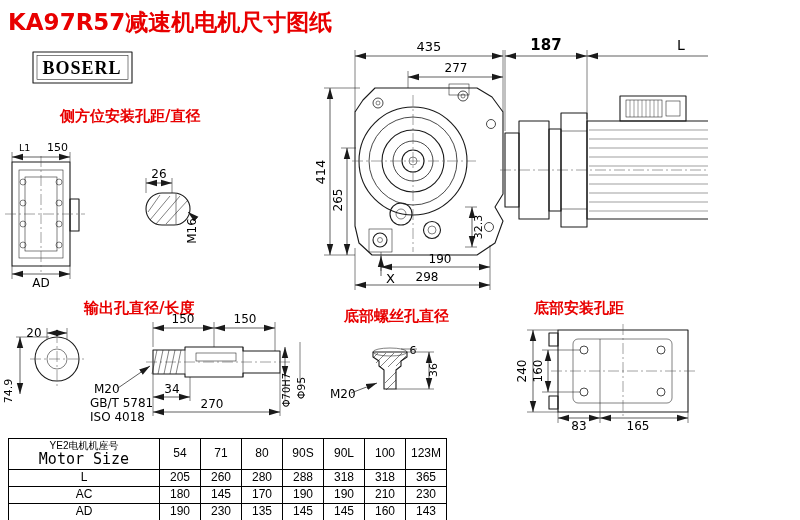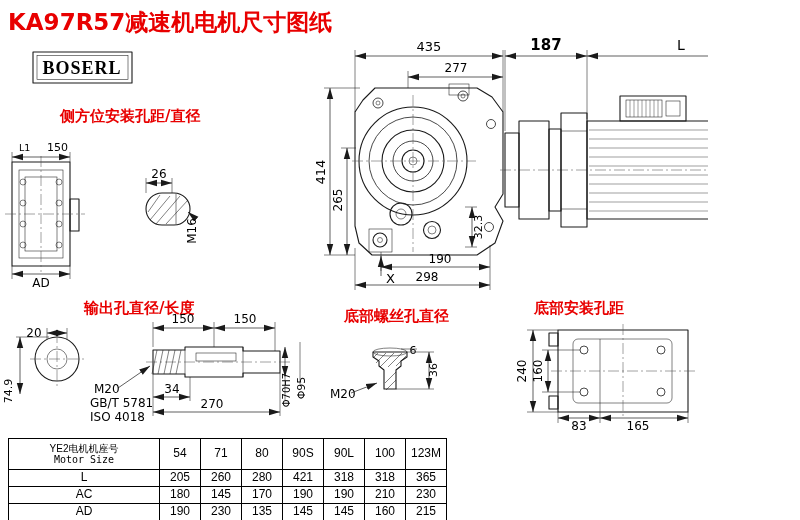--- a/index.html
+++ b/index.html
@@ -25,21 +25,21 @@
   .logo{font-size:18px;font-weight:bold;font-family:"Liberation Serif",serif;letter-spacing:1px;}
   .mid{text-anchor:middle;}
   table.spec{position:absolute;left:8px;top:438px;border-collapse:collapse;
              font-family:"Liberation Sans",sans-serif;font-size:12px;color:#000;
              background:#fff;}
   table.spec td{border:1px solid #000;text-align:center;padding:0 2px;height:16px;
                 min-width:36px;line-height:1.15;}
   table.spec td.c0{width:146px;}
   table.spec tr.hd td{height:30px;}
   .cn{font-size:10px;}
-  .en{font-size:10px;font-family:"DejaVu Sans Mono",monospace;}
+  .en{font-size:15px;font-family:"DejaVu Sans Mono",monospace;}
 </style>
 </head>
 <body>
 
 <div id="stage">
 <svg width="800" height="520" viewBox="0 0 800 520">
   <defs>
     <marker id="arr" markerWidth="12" markerHeight="8" refX="11" refY="4" orient="auto-start-reverse" markerUnits="userSpaceOnUse">
       <path d="M0,0.8 L11,4 L0,7.2 Z" fill="#1a1a1a"></path>
     </marker>
@@ -325,21 +325,21 @@
       <td>90S</td>
       <td>90L</td>
       <td>100</td>
       <td>123M</td>
     </tr>
     <tr>
       <td class="c0">L</td>
       <td>205</td>
       <td>260</td>
       <td>280</td>
-      <td>421</td>
+      <td>288</td>
       <td>318</td>
       <td>318</td>
       <td>365</td>
     </tr>
     <tr>
       <td class="c0">AC</td>
       <td>180</td>
       <td>145</td>
       <td>170</td>
       <td>190</td>
@@ -348,17 +348,17 @@
       <td>230</td>
     </tr>
     <tr>
       <td class="c0">AD</td>
       <td>190</td>
       <td>230</td>
       <td>135</td>
       <td>145</td>
       <td>145</td>
       <td>160</td>
-      <td>215</td>
+      <td>143</td>
     </tr>
   </tbody>
     </table>
 </div>
 
 </body></html>

